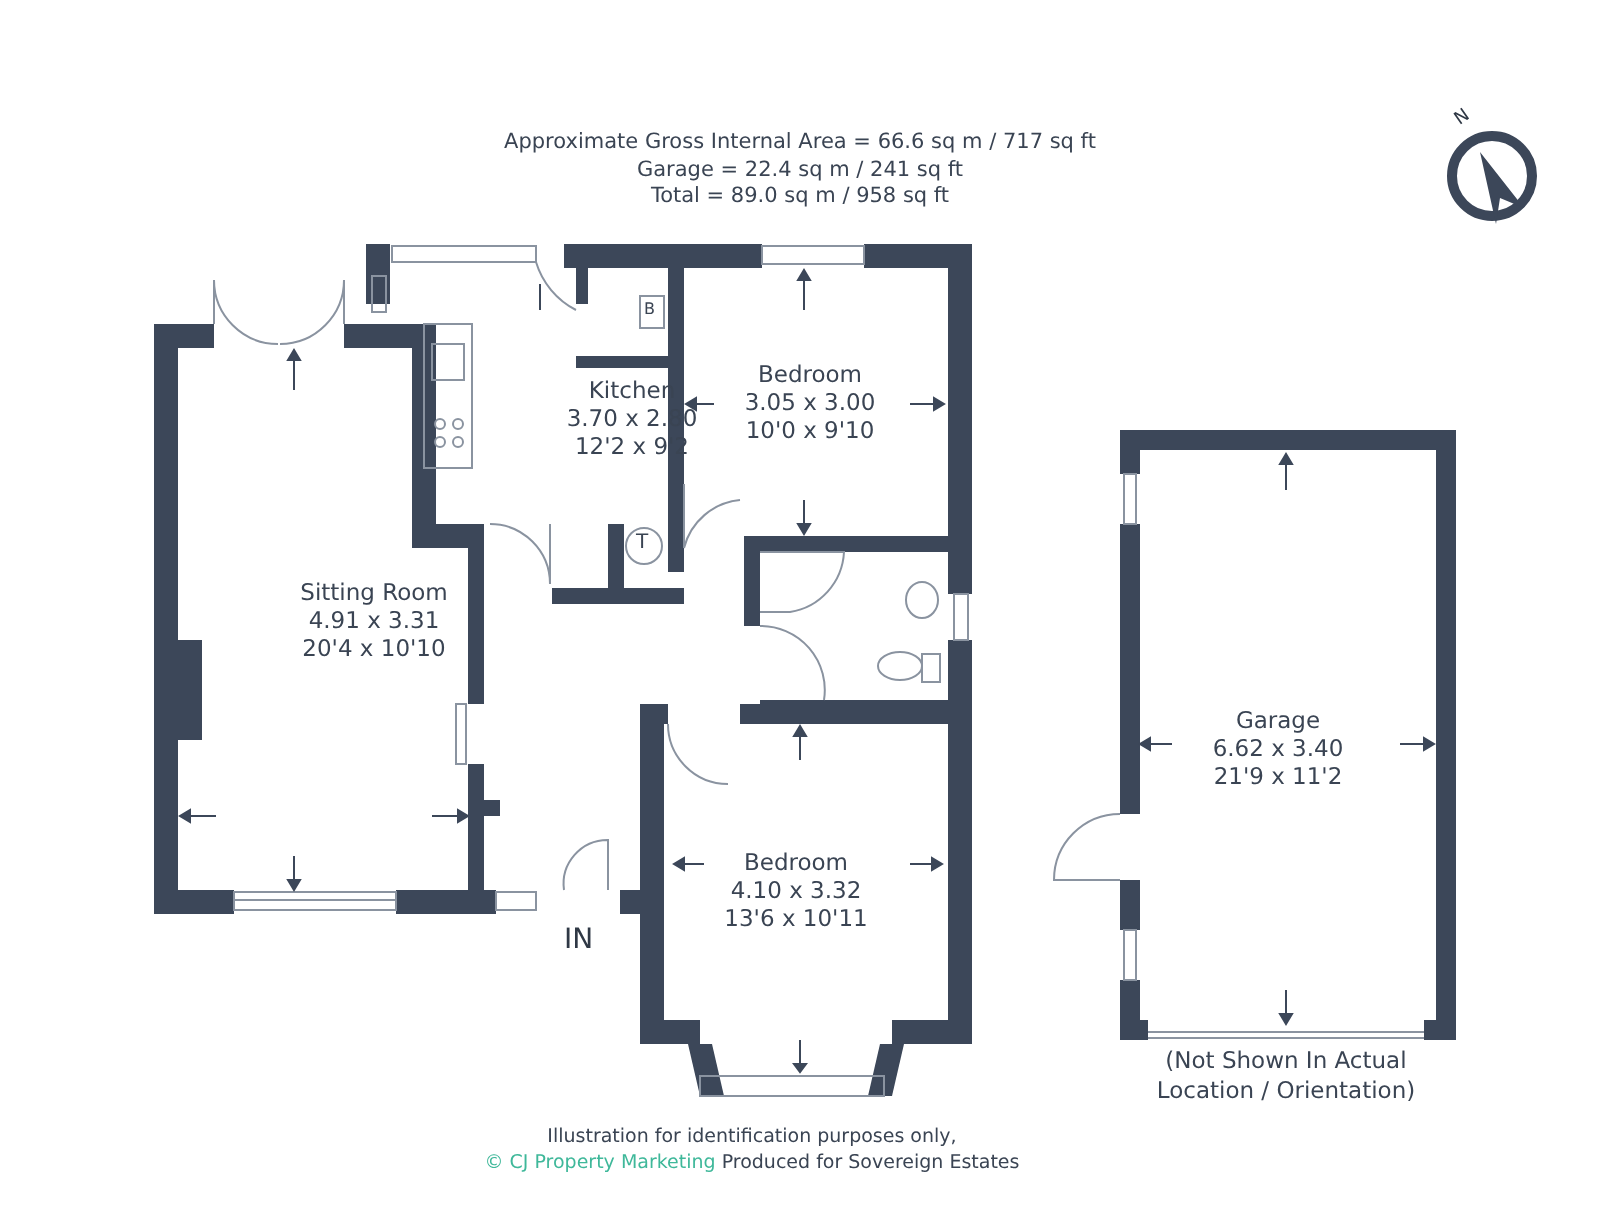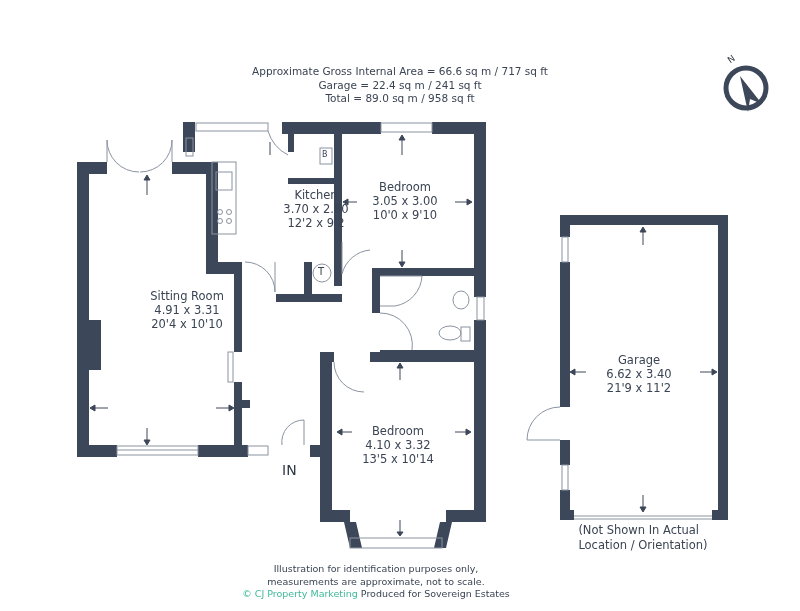--- a/index.html
+++ b/index.html
@@ -4,21 +4,21 @@
 <style>
   html, body { margin:0; padding:0; background:#ffffff; }
   body { width:800px; height:611px; position:relative; overflow:hidden;
          font-family:"DejaVu Sans", "Liberation Sans", sans-serif; color:#3a4453; }
   #plan { position:absolute; left:0; top:0; }
   .lbl { position:absolute; text-align:center; font-size:11.5px; line-height:14px; color:#3a4453; white-space:nowrap; transform:translateX(-50%); }
   .hdr { position:absolute; left:0; width:800px; top:65px; text-align:center; font-size:10.5px; line-height:13.5px; color:#3a4453; }
   .footer { position:absolute; left:0; width:752px; top:563px; text-align:center; font-size:9.5px; line-height:12.5px; color:#3a4453; }
   .brand { color:#3fb89a; }
   .in-label { position:absolute; left:282px; top:462px; font-size:14px; color:#2f3845; }
-  .note { position:absolute; left:643px; top:523px; transform:translateX(-50%); font-size:11.5px; line-height:15px; white-space:nowrap; color:#3a4453; }
+  .note { position:absolute; left:643px; top:523px; transform:translateX(-50%); text-align:center; font-size:11.5px; line-height:15px; white-space:nowrap; color:#3a4453; }
   .compass-n { position:absolute; left:728px; top:54px; font-size:9px; color:#2f3845; transform:rotate(-35deg); }
 </style>
 </head>
 <body>
 
 <svg id="plan" width="800" height="611" viewBox="0 0 800 611" xmlns="http://www.w3.org/2000/svg">
   <g fill="#3c4759">
 
     <rect x="77" y="162" width="12" height="295"></rect>
     <rect x="77" y="162" width="30" height="12"></rect>
@@ -174,39 +174,38 @@
 
 <div class="lbl" style="left:161px; top:289px;margin-left:26px;">
   <div>Sitting Room</div>
   <div>4.91 x 3.31</div>
   <div>20'4 x 10'10</div>
 </div>
 
 <div class="lbl" style="left:398px; top:424px;">
   <div>Bedroom</div>
   <div>4.10 x 3.32</div>
-  <div>13'5 x 10'14</div>
+  <div>13'6 x 10'11</div>
 </div>
 
 <div class="lbl" style="left:639px; top:353px;">
   <div>Garage</div>
   <div>6.62 x 3.40</div>
   <div>21'9 x 11'2</div>
 </div>
 
 <div style="position:absolute; left:322px; top:150px; font-size:8px;">B</div>
 <div style="position:absolute; left:318px; top:266px; font-size:10px;">T</div>
 
 <div class="in-label">IN</div>
 
 <div class="note">
   <div>(Not Shown In Actual</div>
   <div>Location / Orientation)</div>
 </div>
 
 <div class="footer">
   <div>Illustration for identification purposes only,</div>
-  <div>measurements are approximate, not to scale.</div>
   <div>
     <span class="brand">© CJ Property Marketing</span>
     <span>Produced for Sovereign Estates</span>
   </div>
 </div>
 
 </body></html>

